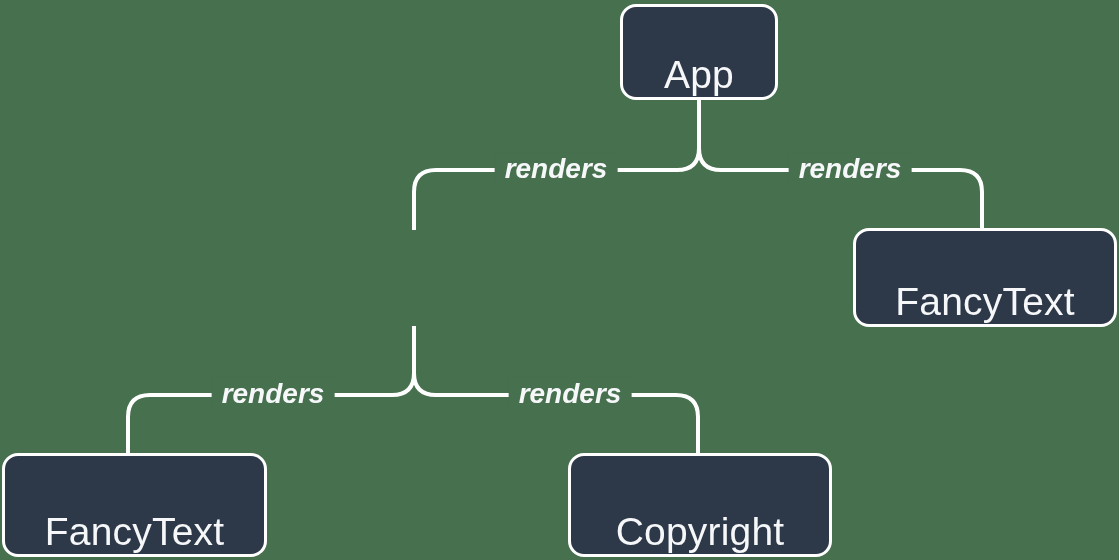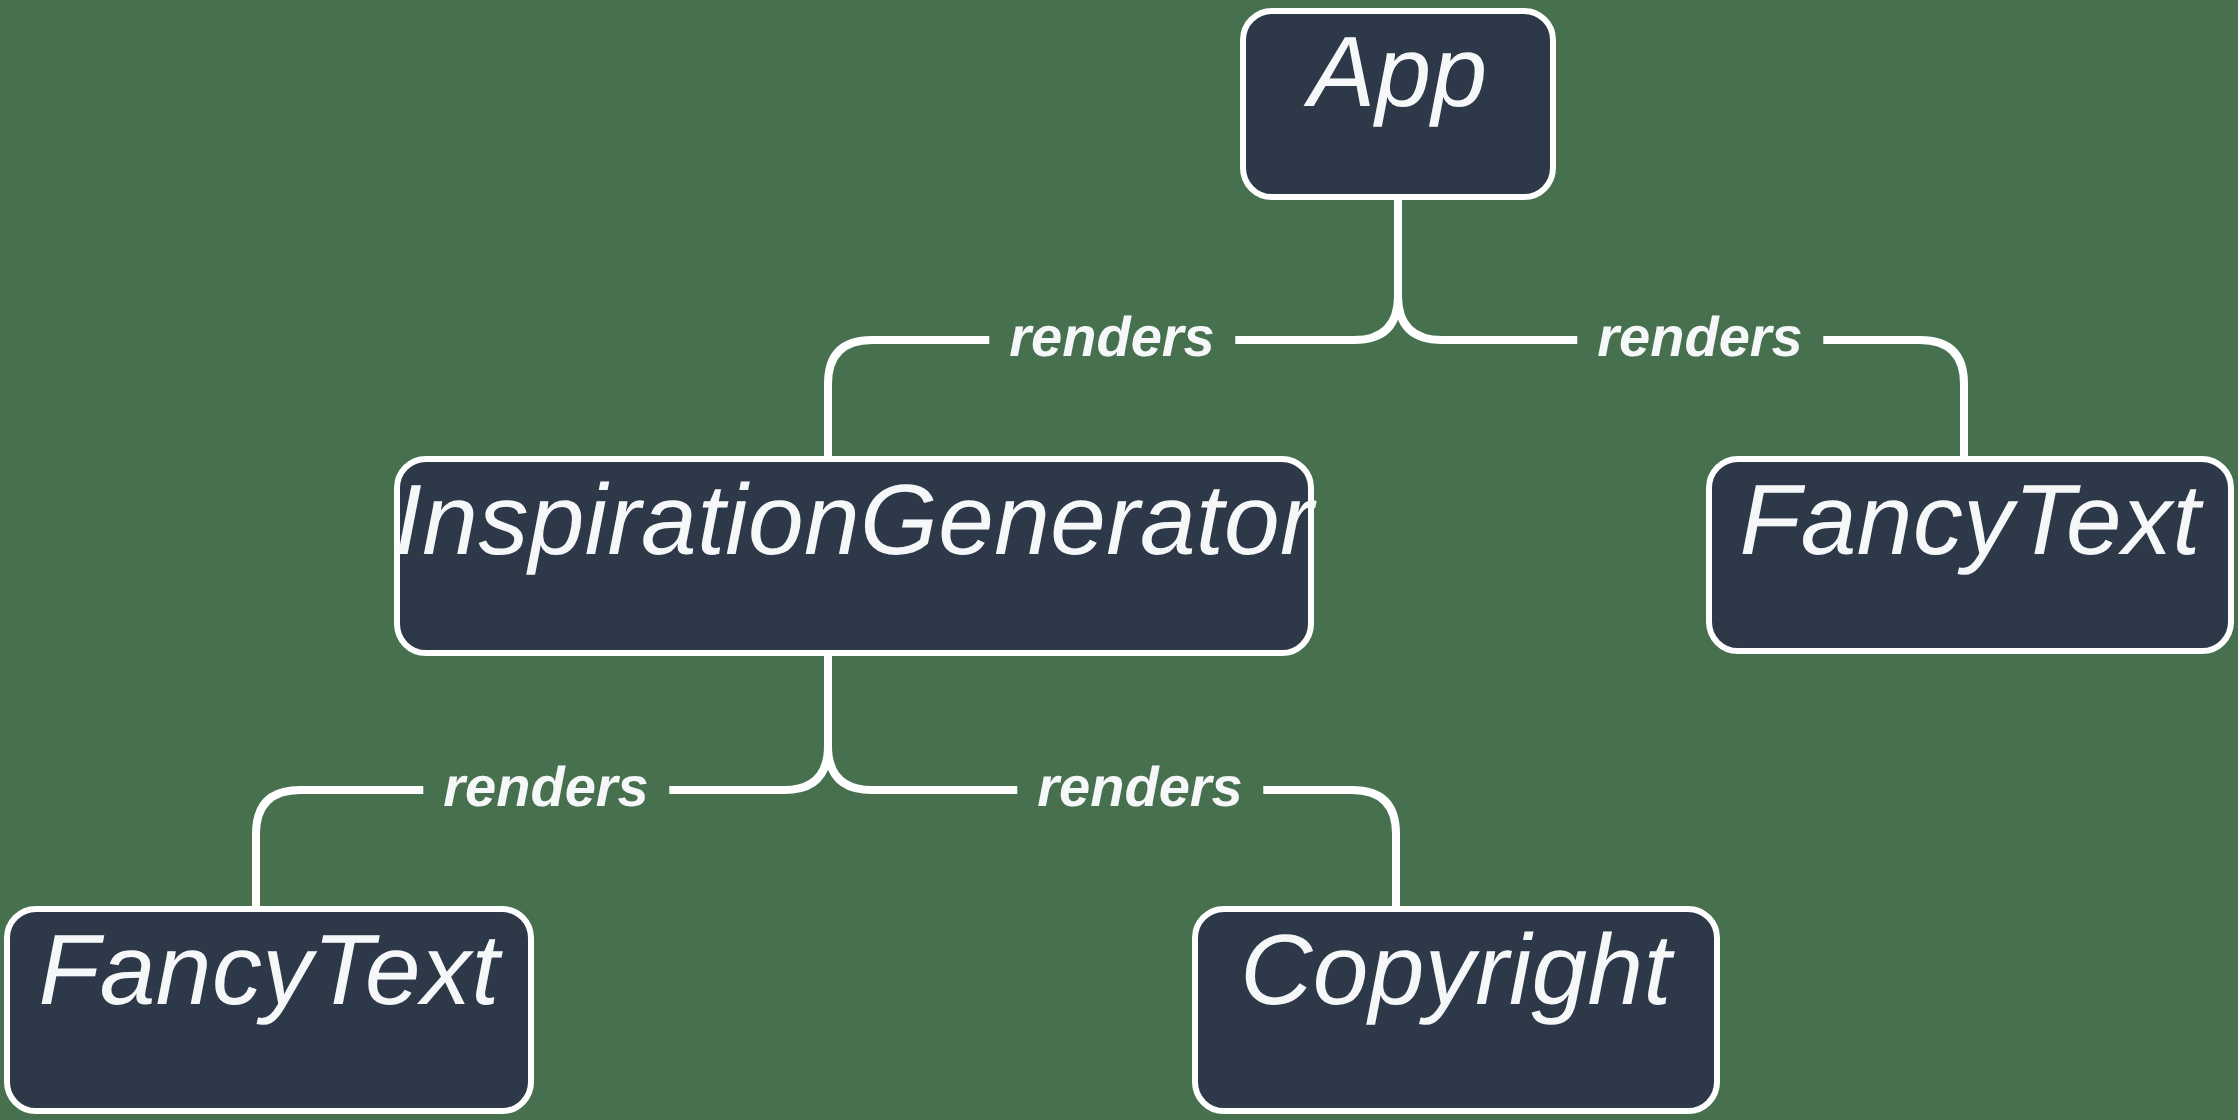--- a/index.html
+++ b/index.html
@@ -31,32 +31,31 @@
     stroke: var(--edge);
     stroke-width: 4;
   }
   .node {
     position: absolute;
     background: var(--node-fill);
     border: 3.5px solid var(--node-border);
     border-radius: 16px;
     color: var(--label);
     display: flex;
-    align-items: flex-start;
+    align-items: flex-end;
     justify-content: center;
-    font-size: 50px;
+    font-size: 39px;
     letter-spacing: 0.2px;
     white-space: nowrap;
-    font-style: italic;
   }
   .node-app                  { left: 620px; top: 4px;   width: 158px; height: 96px; }
   .node-inspiration          { left: 197px; top: 228px; width: 460px; height: 100px; }
   .node-fancytext-right      { left: 853px; top: 228px; width: 264px; height: 99px; }
   .node-fancytext-bottom     { left: 2px;   top: 453px; width: 265px; height: 104px; }
-  .node-copyright            { left: 568px; top: 453px; width: 264px; height: 104px; margin-left: 28px; }
+  .node-copyright            { left: 568px; top: 453px; width: 264px; height: 104px; }
   .edge-label {
     position: absolute;
     transform: translate(-50%, -50%);
     background: var(--bg);
     color: var(--label);
     font-size: 28px;
     font-weight: 600;
     padding: 0 10px;
     line-height: 1.2;
     white-space: nowrap;
@@ -76,23 +75,20 @@
     <path d="M 699 98 V 148 Q 699 170 677 170 H 436 Q 414 170 414 192 V 230"></path>
     <path d="M 699 98 V 148 Q 699 170 721 170 H 960 Q 982 170 982 192 V 230"></path>
     <path d="M 414 326 V 373 Q 414 395 392 395 H 150 Q 128 395 128 417 V 455"></path>
     <path d="M 414 326 V 373 Q 414 395 436 395 H 676 Q 698 395 698 417 V 455"></path>
   </svg>
 
   <div class="node node-app">
     <span>App</span>
   </div>
 
-  <div class="node node-inspiration">
-    <span>InspirationGenerator</span>
-  </div>
 
   <div class="node node-fancytext-right">
     <span>FancyText</span>
   </div>
 
   <div class="node node-fancytext-bottom">
     <span>FancyText</span>
   </div>
 
   <div class="node node-copyright">

